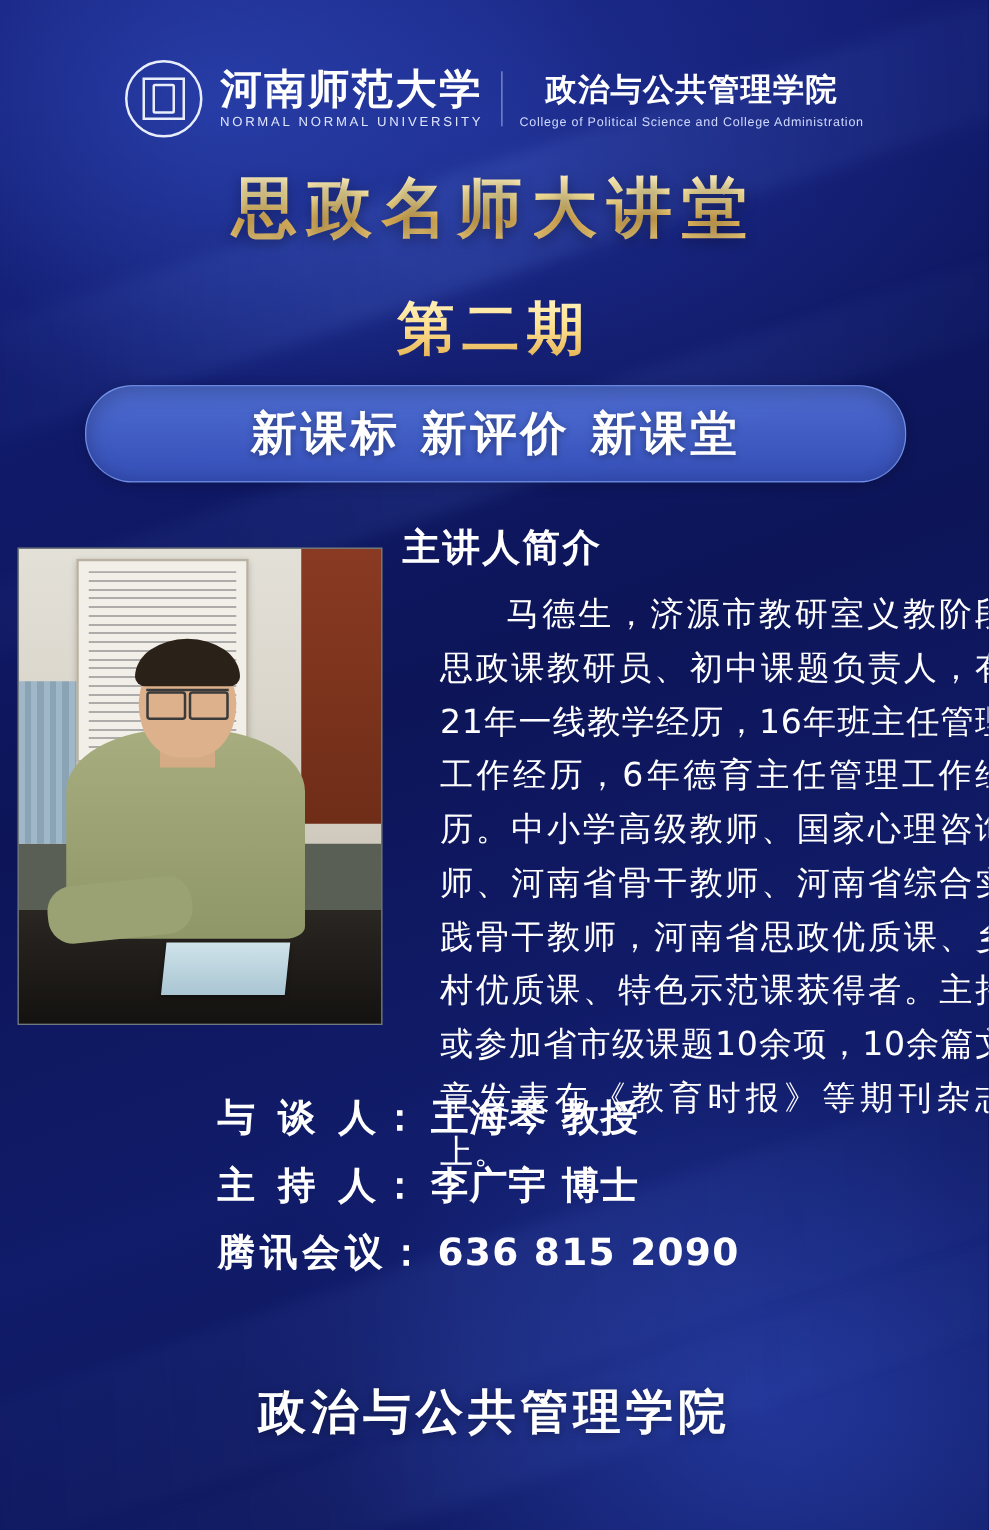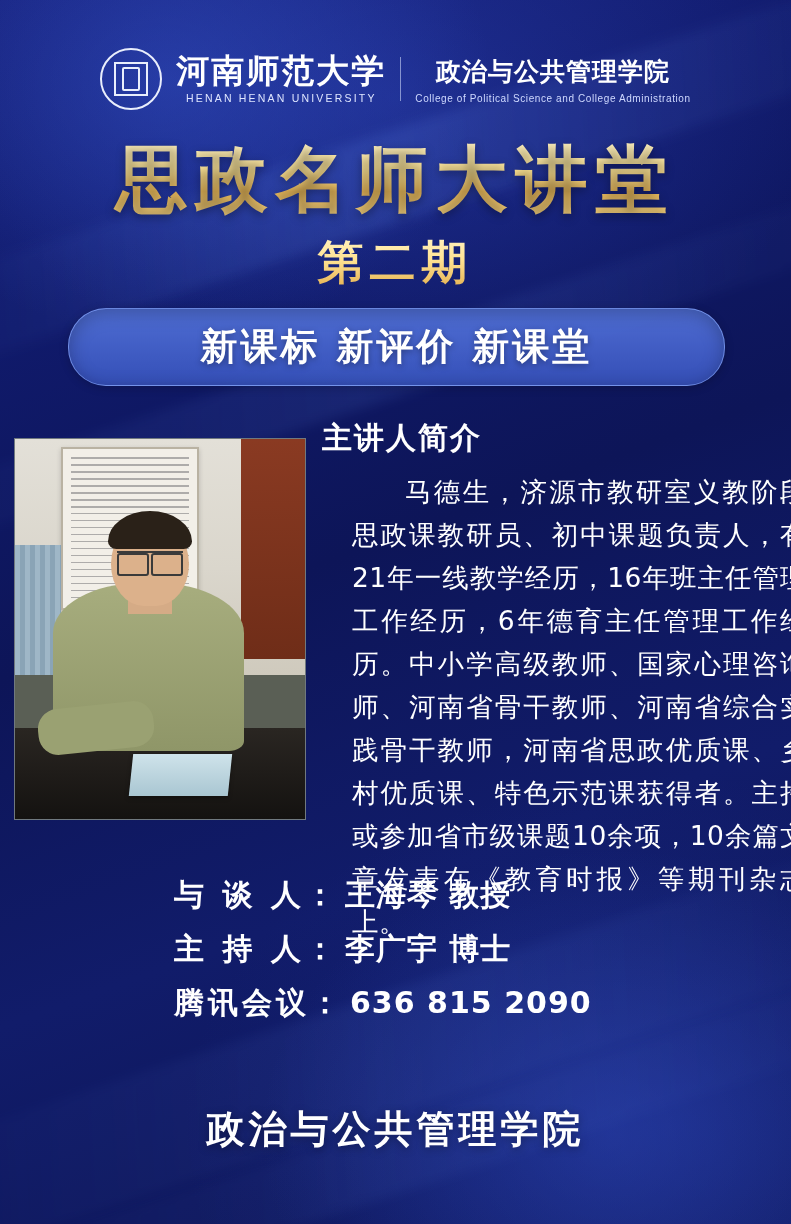--- a/index.html
+++ b/index.html
@@ -119,21 +119,21 @@
 
   
   .title-main {
     position: absolute;
     top: 132px;
     left: 0;
     width: 100%;
     text-align: center;
     font-family: "DejaVu Serif", serif;
     font-weight: bold;
-    font-size: 72px;
+    font-size: 52px;
     letter-spacing: 8px;
     background: linear-gradient(180deg, #fff6cf 0%, #ffe79a 38%, #e8b85a 62%, #f5d98e 100%);
     -webkit-background-clip: text;
     background-clip: text;
     color: transparent;
     text-shadow: 0 3px 10px rgba(0,0,0,0.35);
   }
   .title-sub {
     position: absolute;
     top: 232px;
@@ -324,21 +324,21 @@
   <div class="glow-br"></div>
   <div class="streak s1"></div>
   <div class="streak s2"></div>
   <div class="streak s3"></div>
   <div class="streak s4"></div>
 
   <div class="logo-row">
     <div class="crest"></div>
     <div class="logo-block">
       <div class="logo-cn">河南师范大学</div>
-      <div class="logo-en">HENAN HENAN UNIVERSITY</div>
+      <div class="logo-en">NORMAL NORMAL UNIVERSITY</div>
     </div>
     <div class="logo-divider"></div>
     <div class="logo-block">
       <div class="college-cn">政治与公共管理学院</div>
       <div class="college-en">College of Political Science and College Administration</div>
     </div>
   </div>
 
   <div class="title-main">思政名师大讲堂</div>
   <div class="title-sub">第二期</div>

